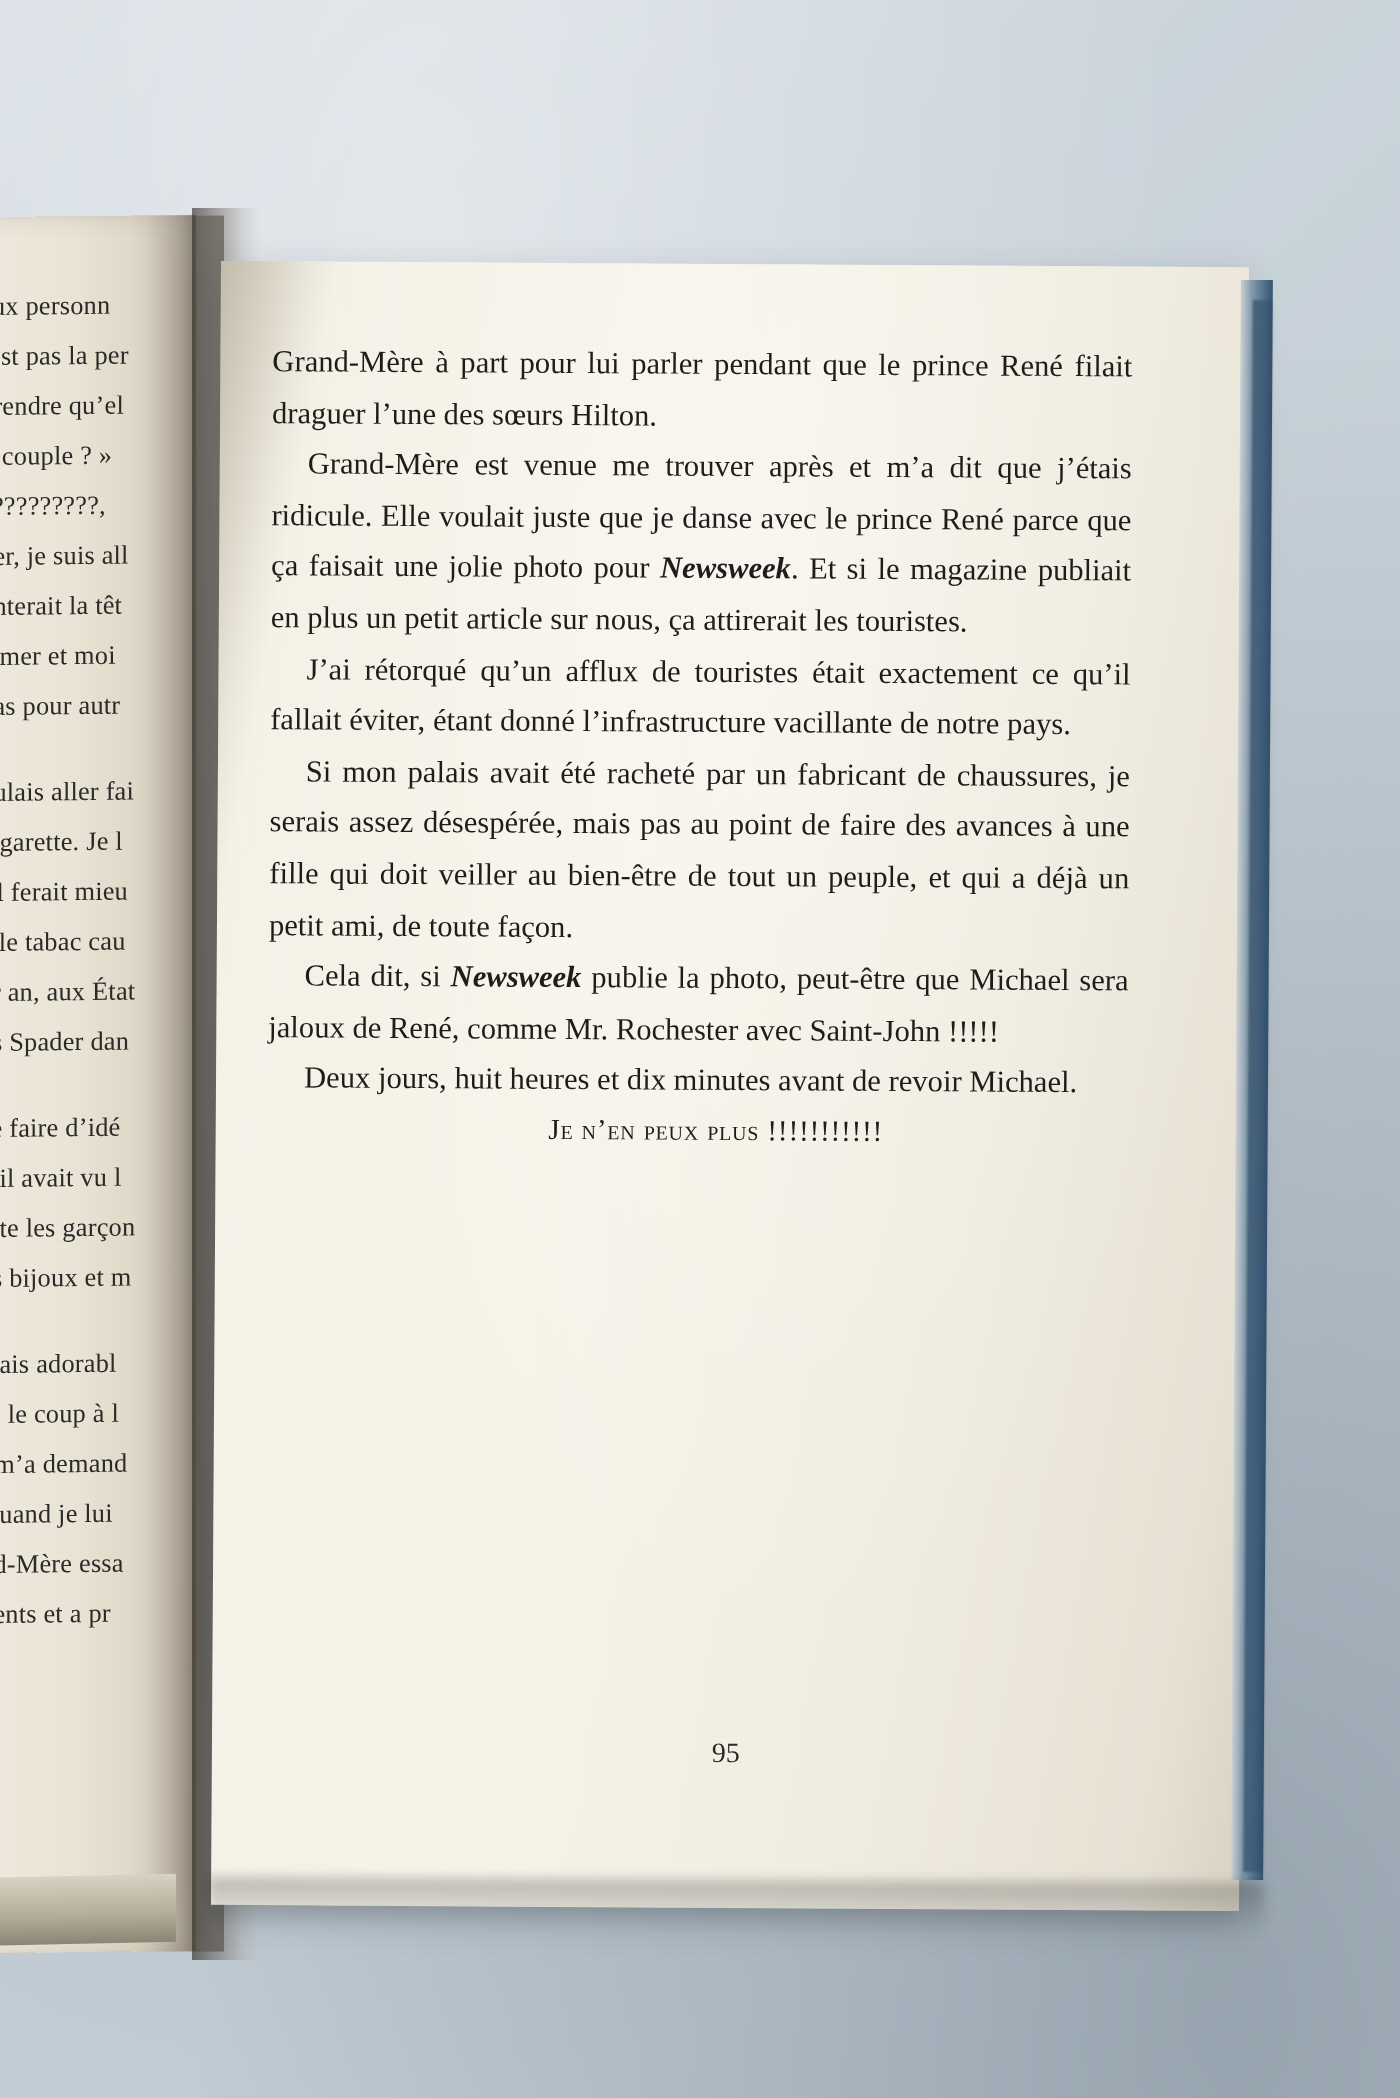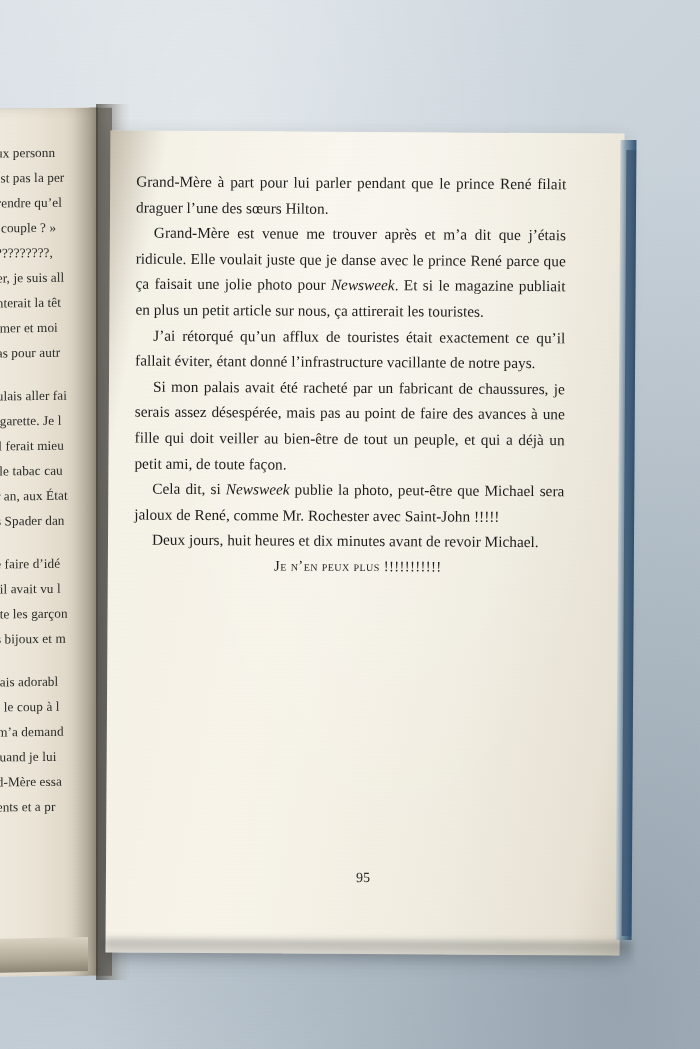--- a/index.html
+++ b/index.html
@@ -121,20 +121,21 @@
   }
   .text-col p {
     margin: 0;
     text-indent: 18px;
   }
   .text-col p.noindent {
     text-indent: 0;
   }
   .text-col em {
     font-style: italic;
+    font-weight: bold;
   }
 
   .shout {
     margin-top: 25px;
     text-align: center;
     font-variant: small-caps;
     font-size: 14.6px;
     letter-spacing: 0.4px;
     text-indent: 0;
   }

